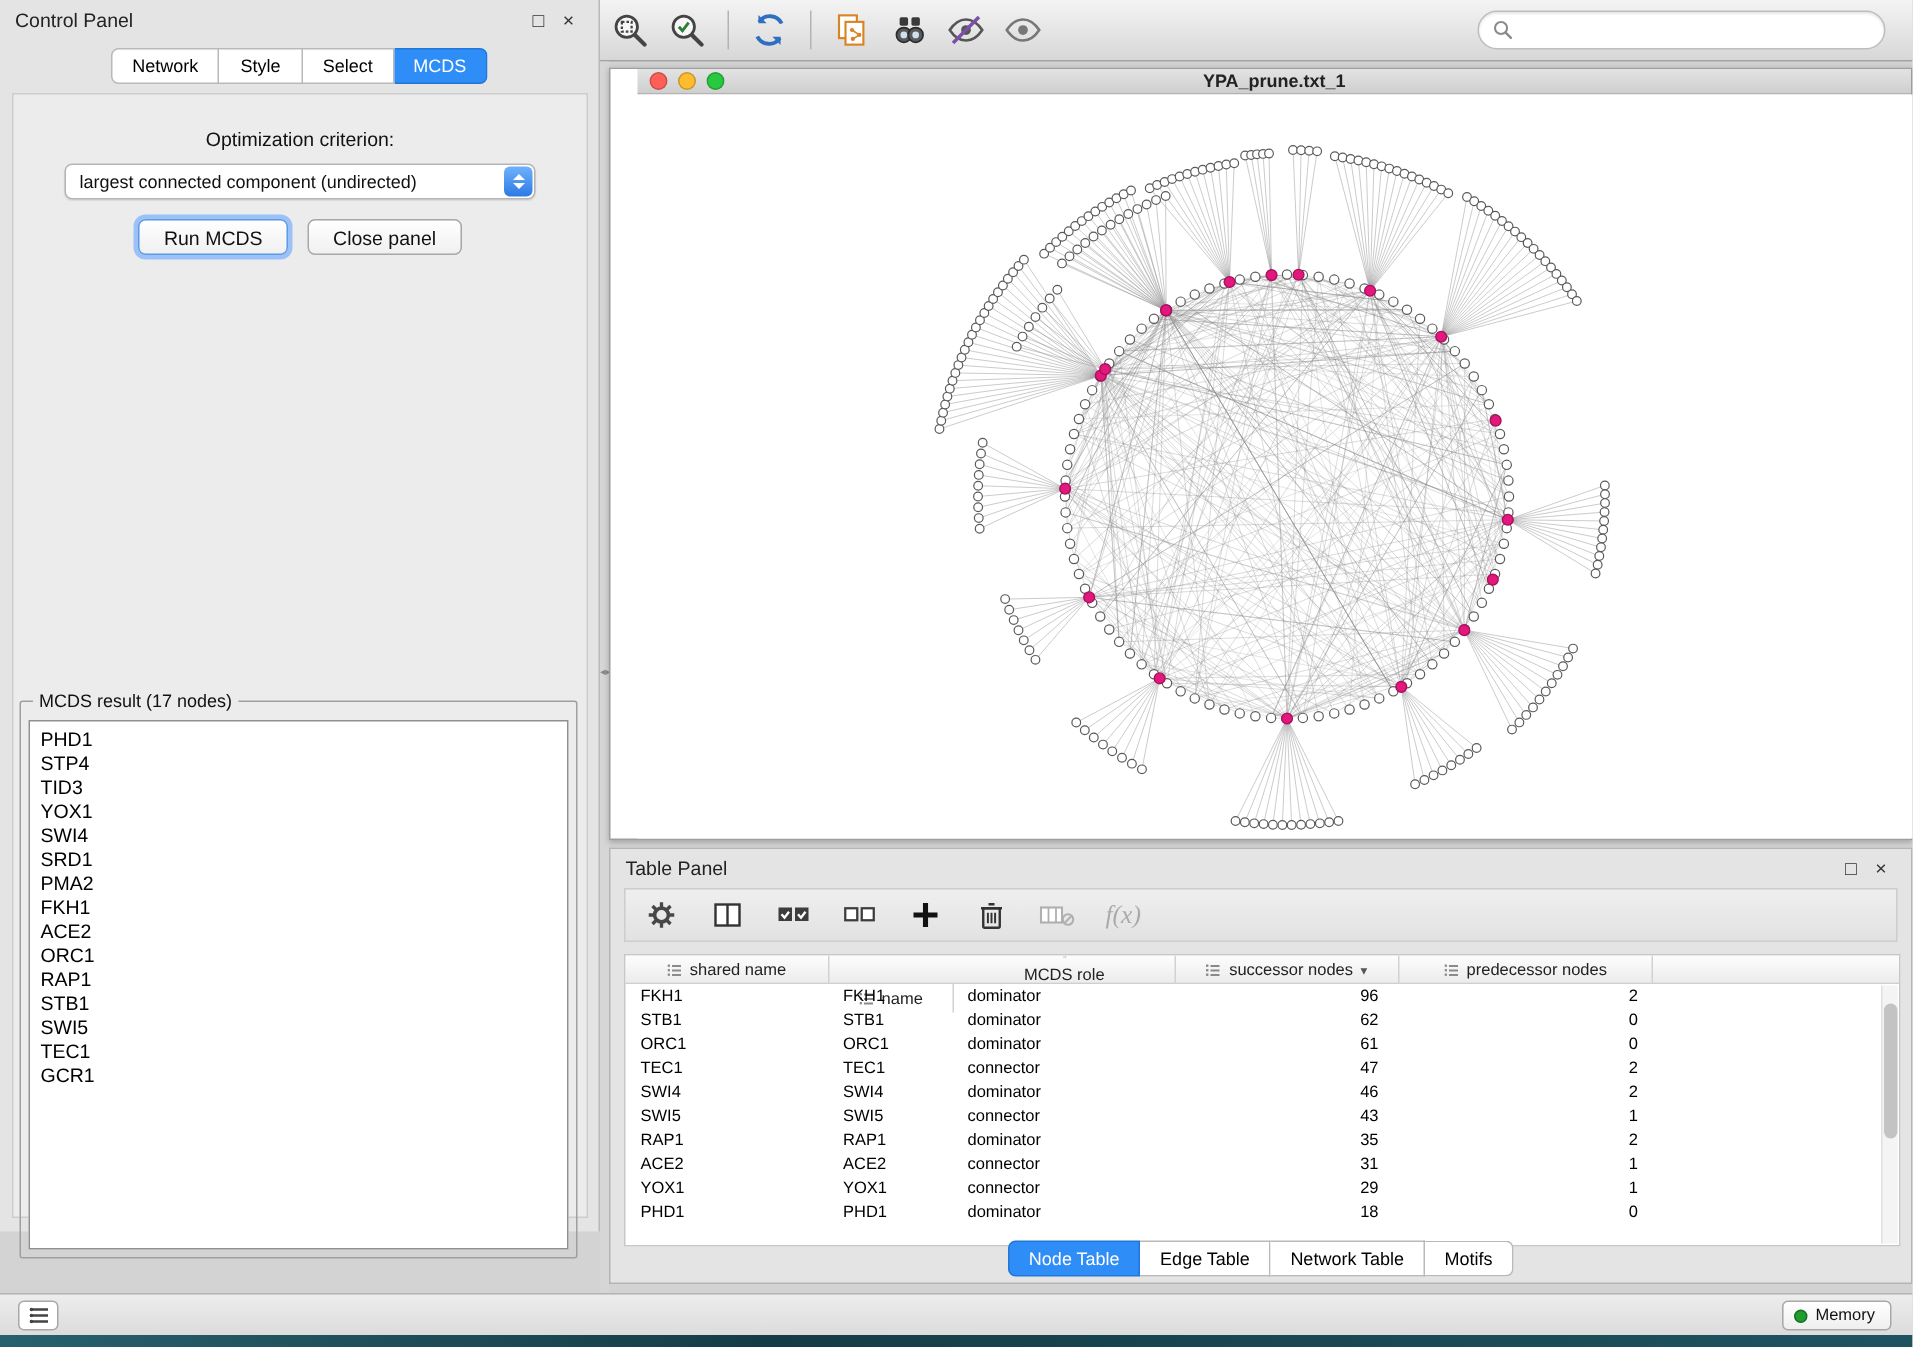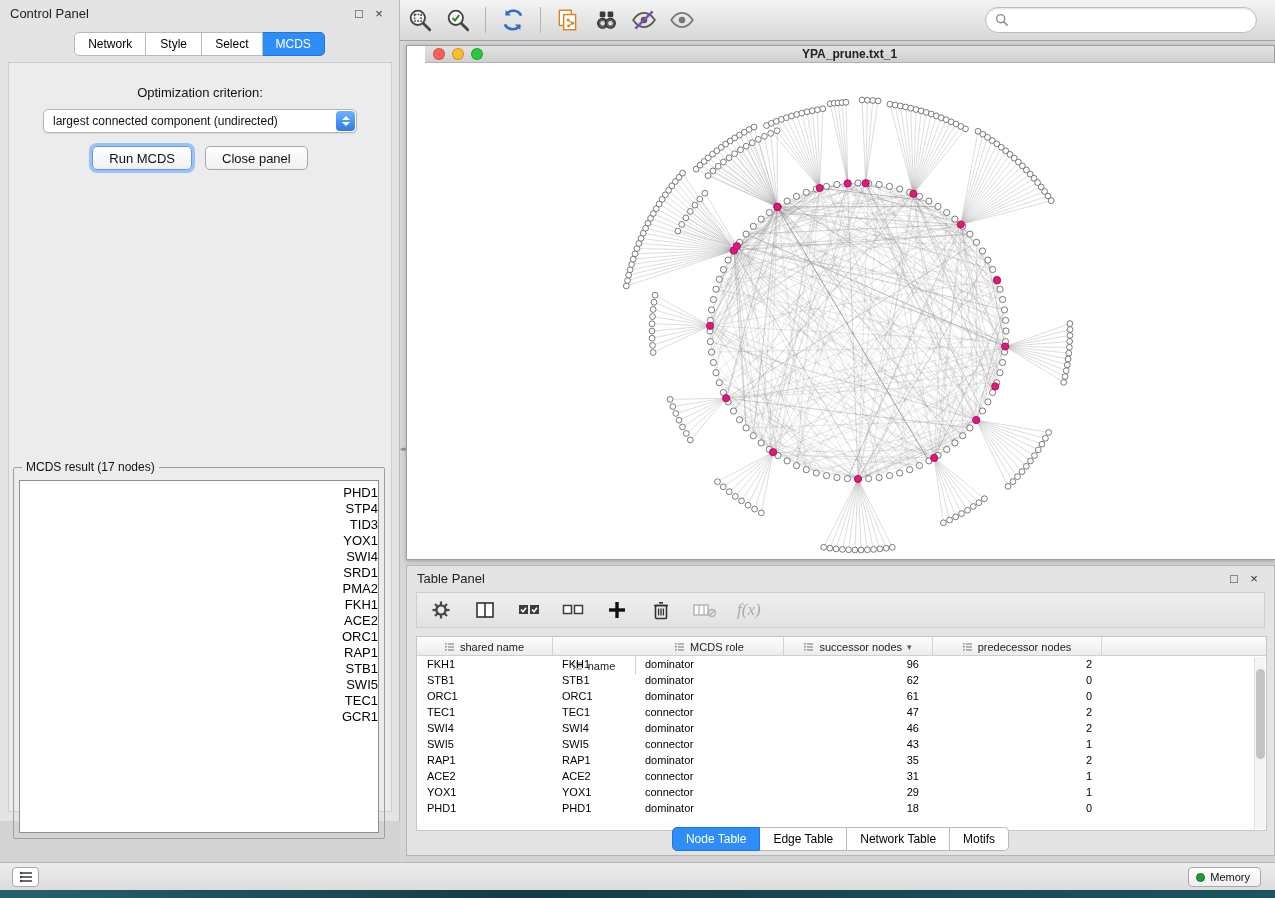--- a/index.html
+++ b/index.html
@@ -58,21 +58,21 @@
   .arr-dn { width:0;height:0;border-left:4px solid transparent;border-right:4px solid transparent;border-top:4px solid #fff; }
   .btnrow { display:flex; justify-content:center; gap:13px; margin-top:13px; }
   .pbtn {
     height:24px; padding:0 16px; background:linear-gradient(#ffffff,#f0f0f0);
     border:1px solid #a8a8a8; border-radius:5px; font-size:13px; color:#111;
     font-family:"Liberation Sans",sans-serif;
   }
   .pbtn.focused { box-shadow:0 0 0 3px rgba(110,170,255,.65); border-color:#5f9ae6; }
   .groupbox {
     position:absolute; left:4px; top:404px; width:372px; height:372px;
-    border:1px solid #9f9f9f; border-radius:2px;text-align:right;
+    border:1px solid #9f9f9f; border-radius:2px;
   }
   .groupbox legend, .gb-legend {
     position:absolute; top:-8px; left:8px; background:#ececec; padding:0 4px; font-size:12px; color:#111;
   }
   .gb-list {
     position:absolute; left:5px; top:12px; right:5px; bottom:5px; background:#fff;
     border:1px solid #8f8f8f; overflow:hidden; padding:4px 0 0 7px;
   }
   .gb-item { font-size:13px; line-height:16px; color:#000; }
   
@@ -103,21 +103,21 @@
   }
   .tpi { width:24px; height:24px; display:flex; align-items:center; justify-content:center; }
   .fx-label { font-family:"Liberation Serif", serif; font-style:italic; font-size:17px; color:#aaa; }
   .dtable { position:absolute; left:9px; top:70px; width:851px; height:195px; background:#fff; border:1px solid #c7c7c7; overflow:hidden; }
   .thead { display:flex; height:19px; background:linear-gradient(#fdfdfd,#ececec); border-bottom:1px solid #cfcfcf; }
   .hc { display:flex; align-items:center; justify-content:center; gap:5px; font-size:11px; color:#222; border-right:1px solid #d2d2d2; height:19px; }
   .trow { display:flex; height:16px; align-items:center; }
   .tcell { font-size:11px; color:#000; height:16px; line-height:16px; white-space:nowrap; overflow:hidden; }
   .c0 { width:136px; padding-left:10px; }
   .c1 { width:83px;  padding-left:9px; }
-  .c2 { width:148px; padding-left:9px; }
+  .c2 { width:148px; padding-left:9px;flex-direction:column; }
   .c3 { width:149px; text-align:right; padding-right:14px; }
   .c4 { width:169px; text-align:right; padding-right:10px; }
   .cfill { flex:1; border-right:none !important; }
   .vscroll { position:absolute; right:1px; top:20px; width:11px; bottom:1px; background:#f4f4f4; border-left:1px solid #e0e0e0; }
   .vthumb { position:absolute; left:1px; width:9px; top:12px; height:90px; background:#c3c3c3; border-radius:5px; }
   .tp-tabs { position:absolute; left:0; right:0; bottom:4px; display:flex; justify-content:center; }
   .chev { color:#555; font-size:9px; }
   
   .statusbar {
     position:absolute; left:0; top:862px; width:1275px; height:28px;

